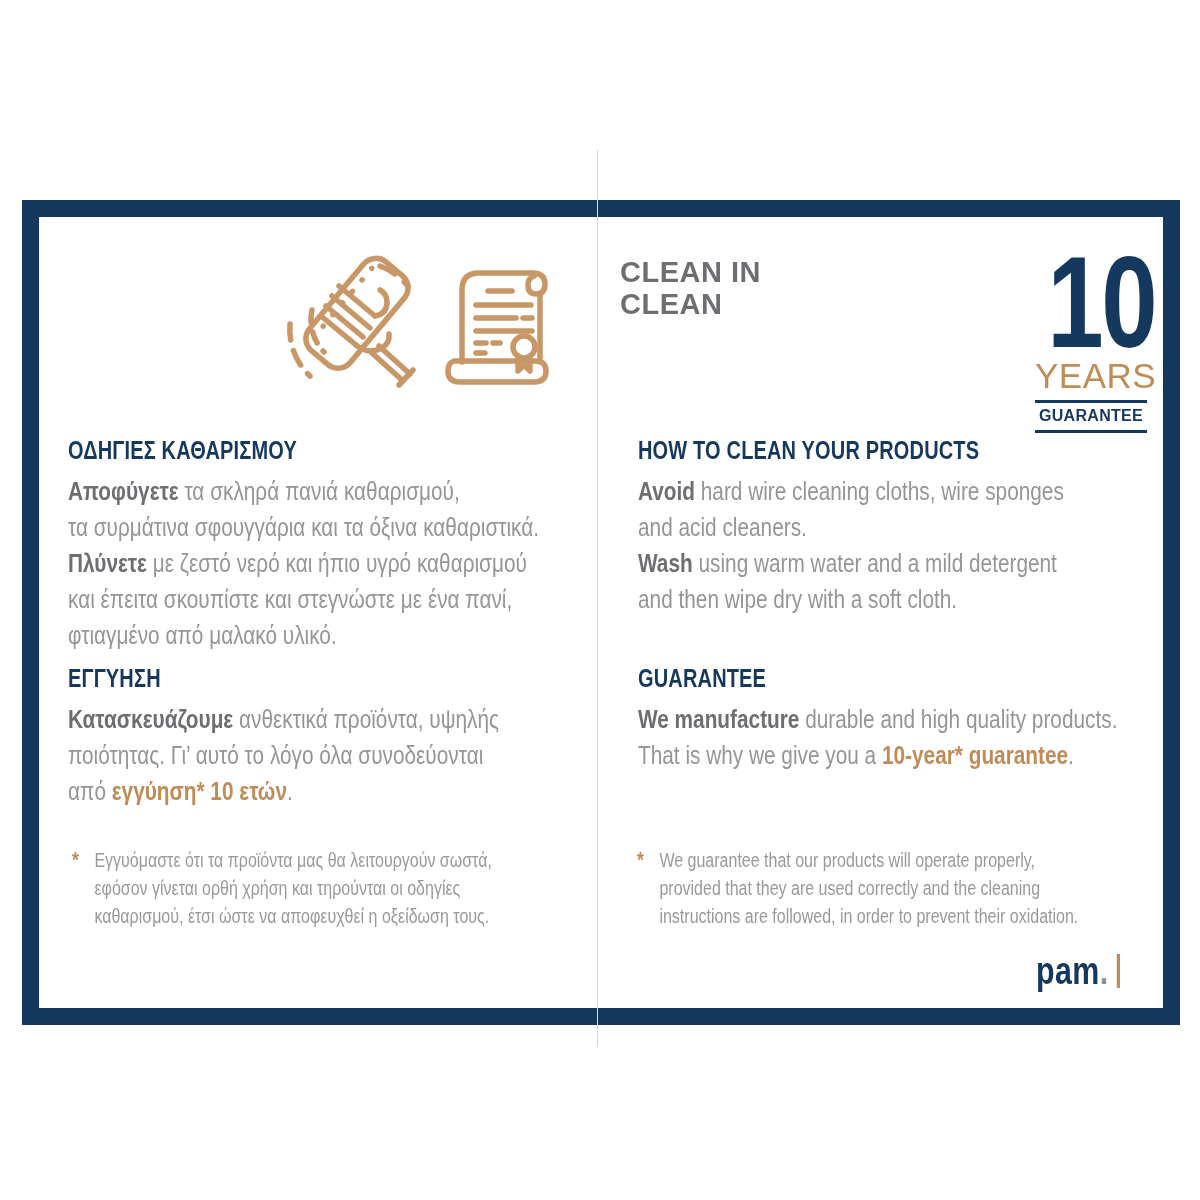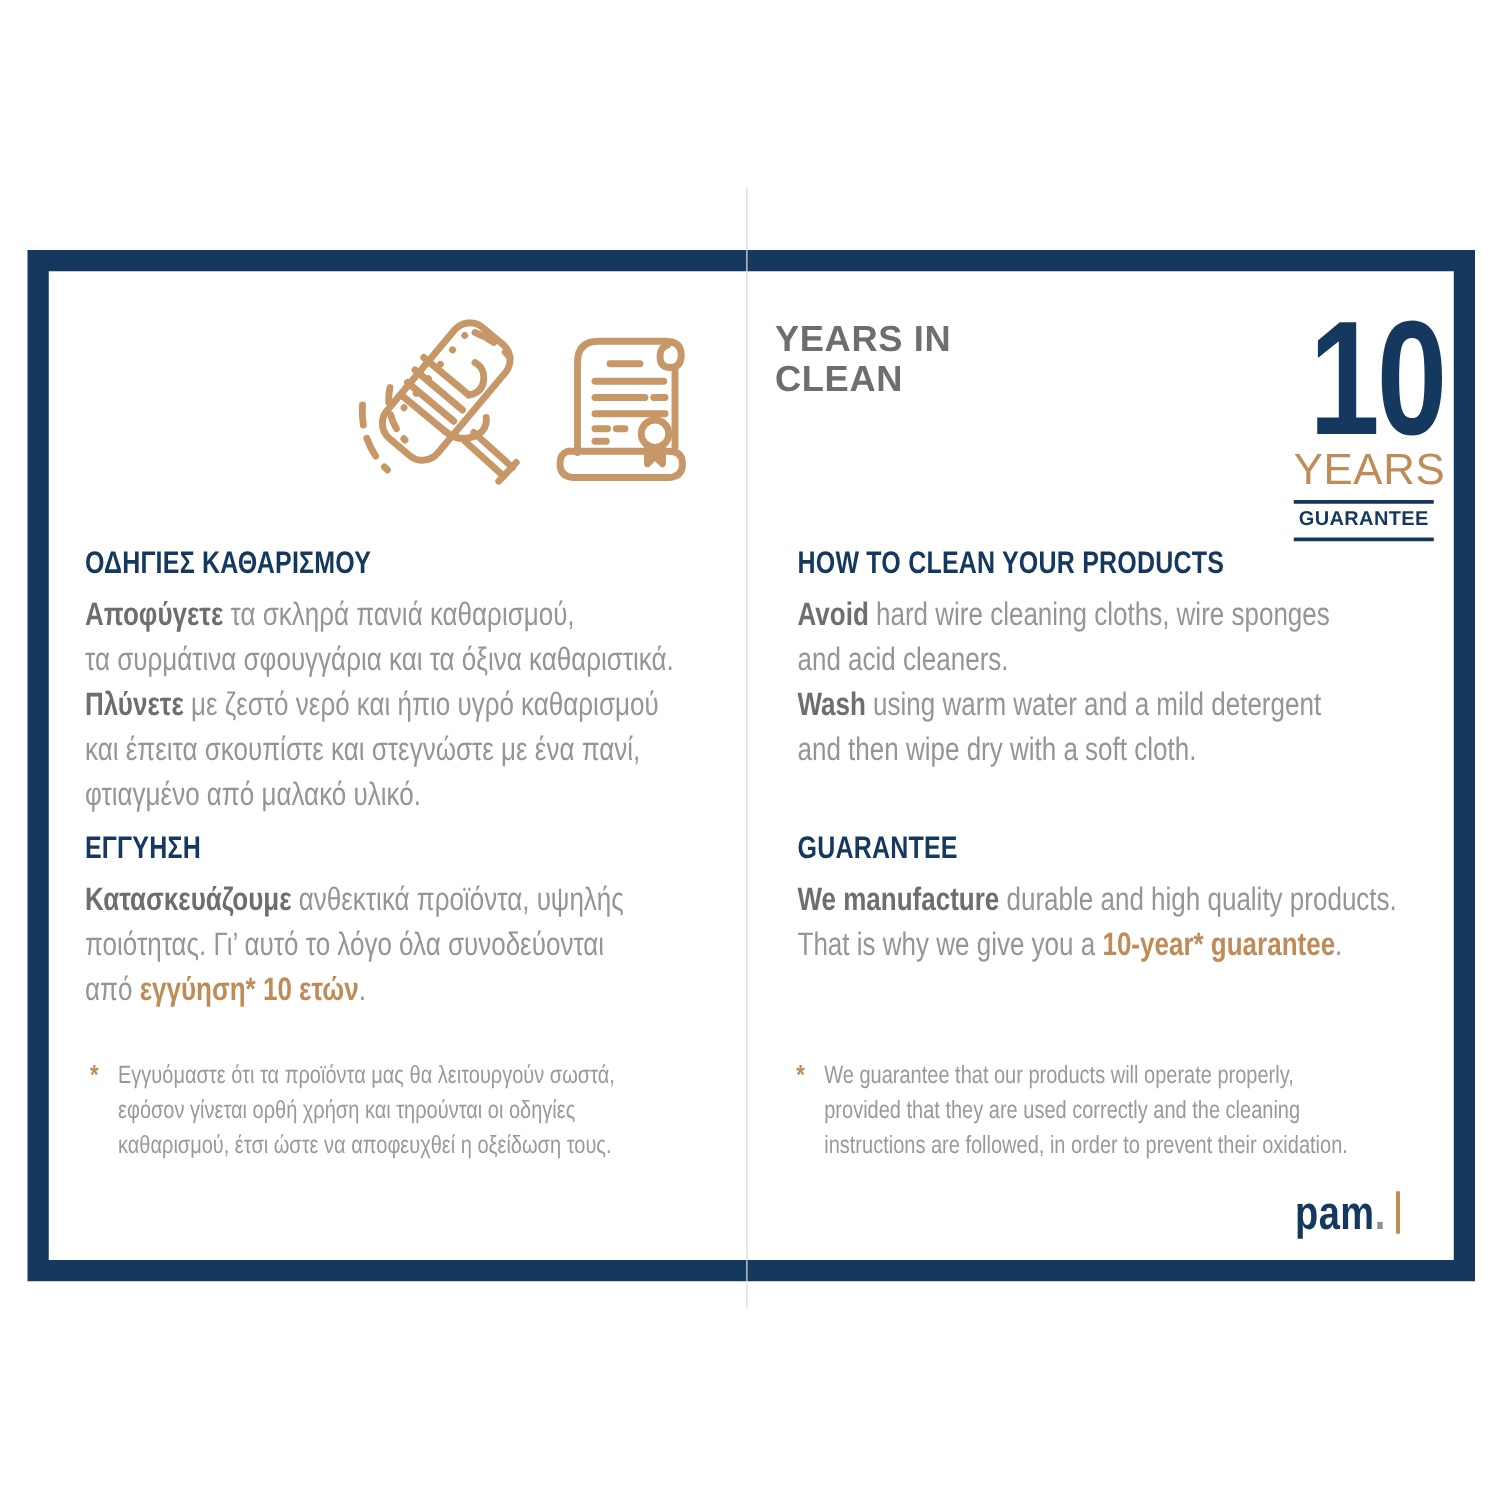--- a/index.html
+++ b/index.html
@@ -106,21 +106,21 @@
       <line x1="40" y1="77" x2="96" y2="77"></line>
       <line x1="40" y1="89" x2="50" y2="89"></line>
       <line x1="57" y1="89" x2="64" y2="89"></line>
       <line x1="40" y1="99" x2="49" y2="99"></line>
       <circle cx="88" cy="93" r="11"></circle>
       <path d="M82 102 v15 l6 -6 l6 6 v-15"></path>
     </g>
   </svg>
 
   <div class="made-in">
-    <div>YEARS IN</div>
+    <div>CLEAN IN</div>
     <div>CLEAN</div>
   </div>
 
   <div class="badge">
     <div class="badge-number">10</div>
     <div class="badge-years">YEARS</div>
     <div class="badge-guarantee">GUARANTEE</div>
   </div>
 
   <div class="section txt" style="left:68px;top:436px">

